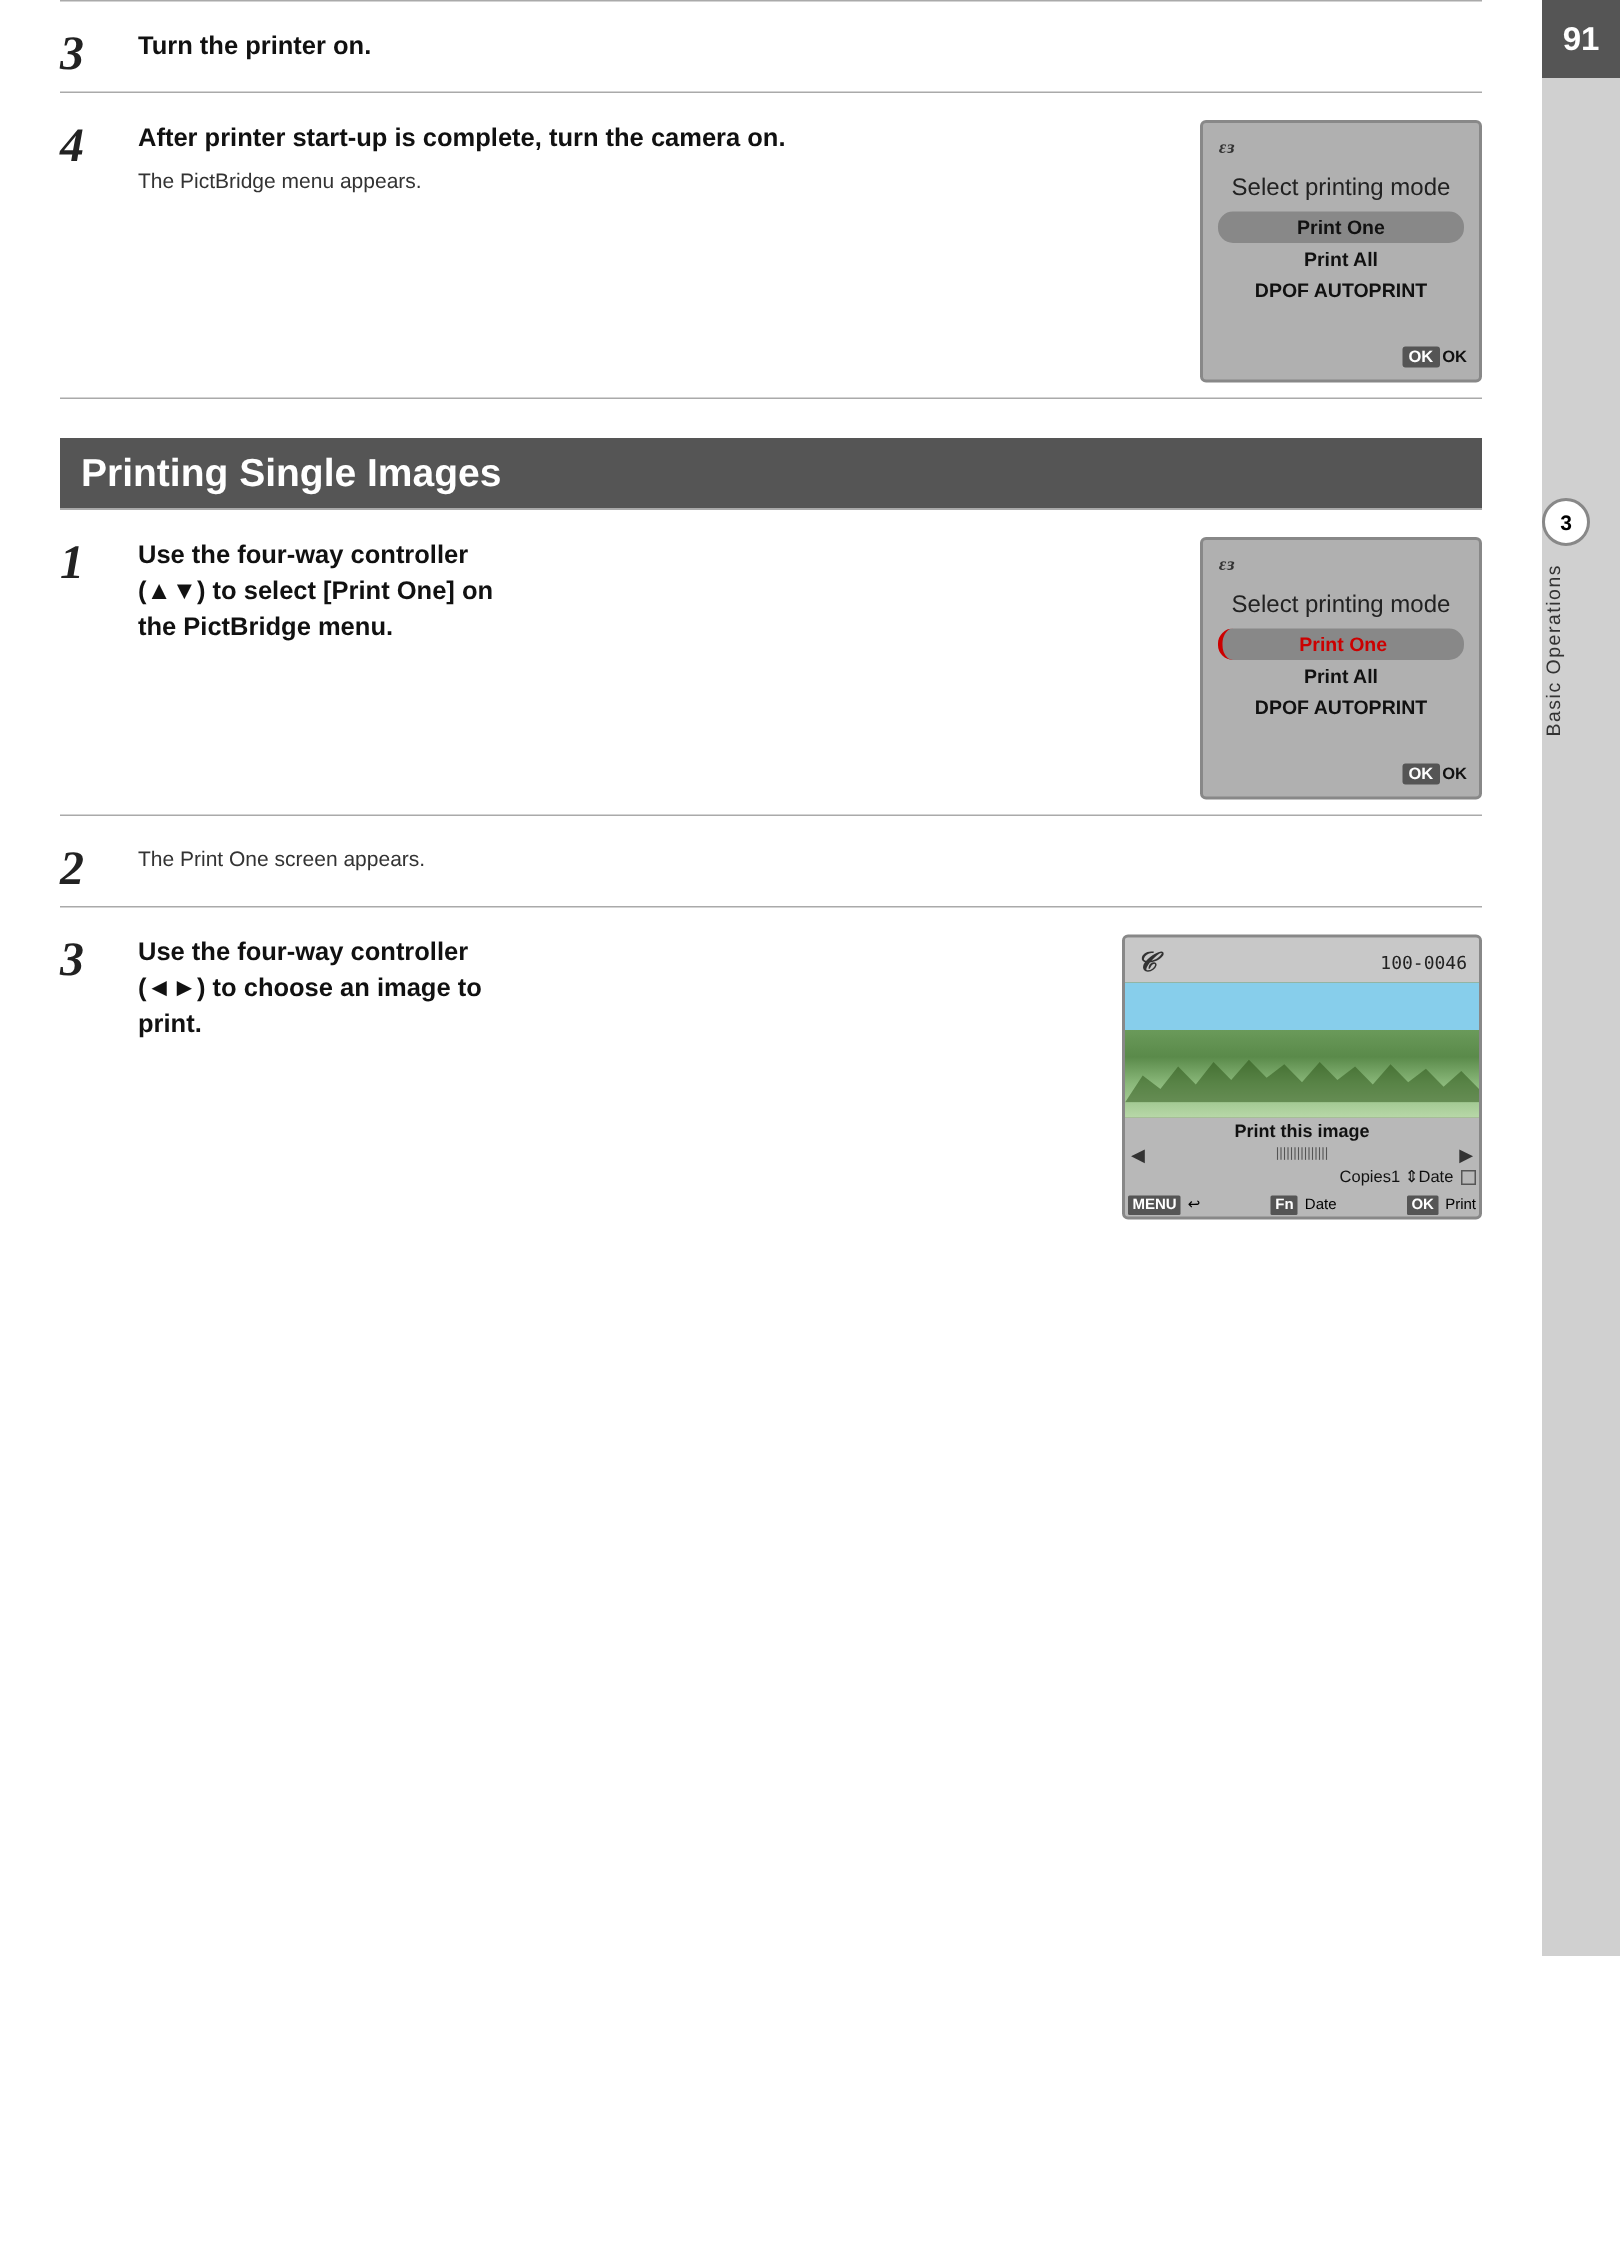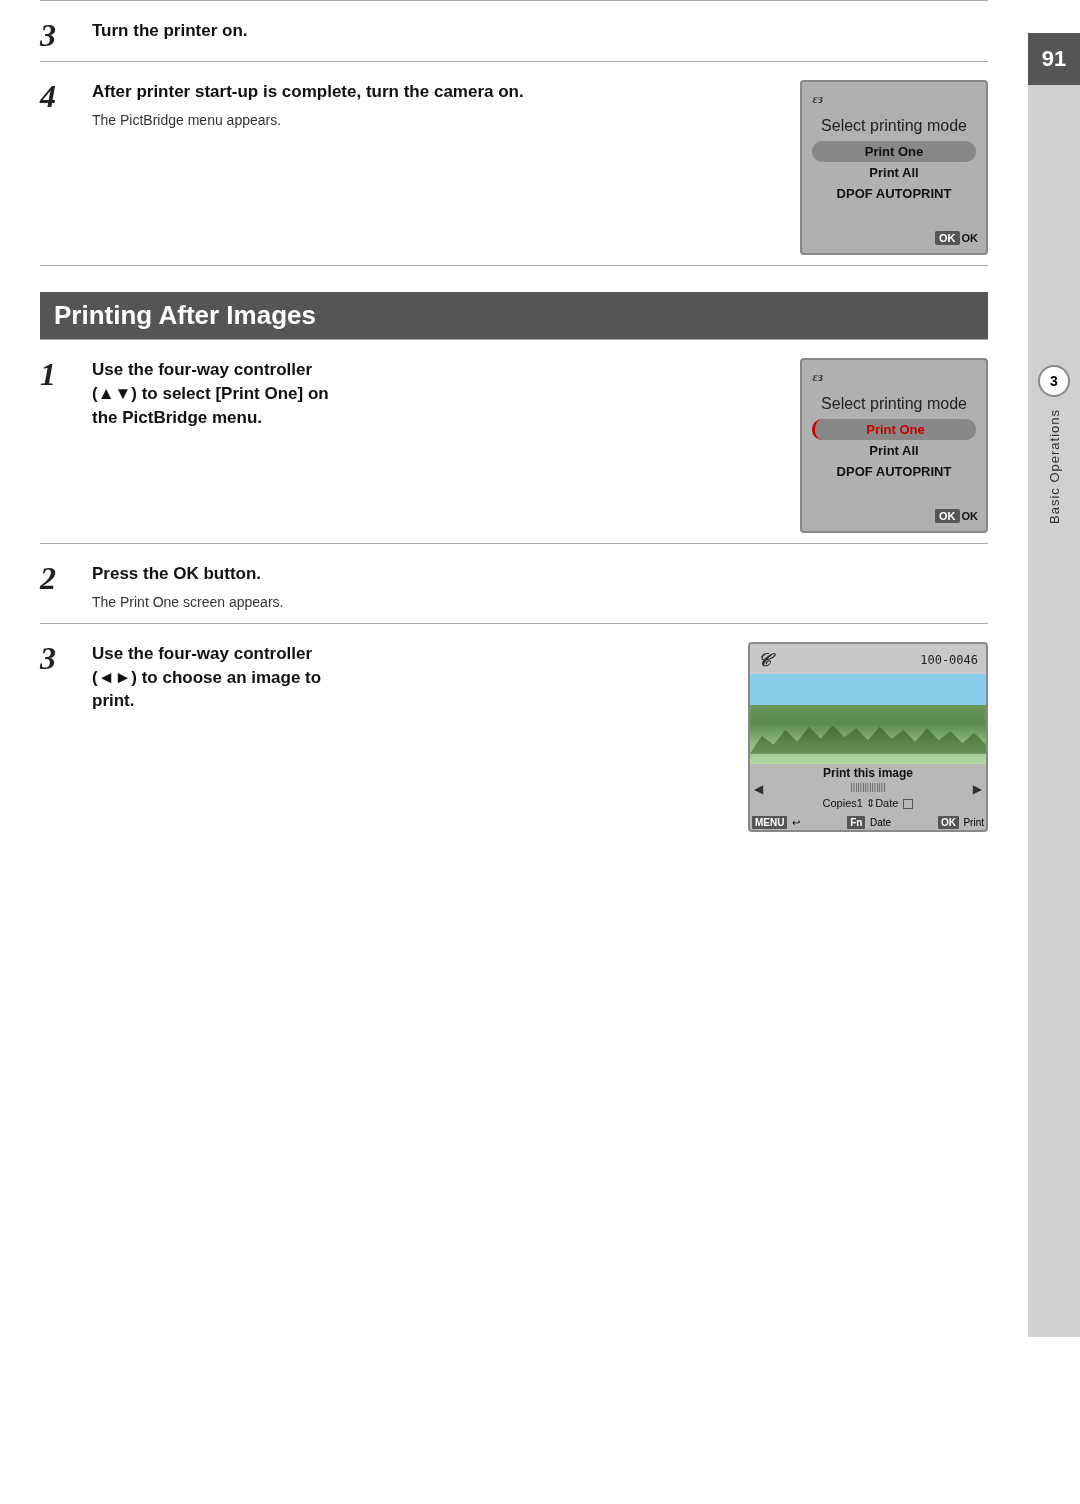--- a/index.html
+++ b/index.html
@@ -15,22 +15,20 @@
     
     .sidebar {
       position: absolute;
       right: 0;
       top: 0;
       width: 52px;
       height: 1304px;
       background: #d0d0d0;
       display: flex;
       flex-direction: column;
-      align-items: center;
-      margin-top: 33px;
     }
     .page-number-box {
       width: 52px;
       height: 52px;
       background: #555;
       color: white;
       display: flex;
       align-items: center;
       justify-content: center;
       font-size: 22px;
@@ -251,21 +249,21 @@
     }
     .screen-print-this {
       font-size: 12px;
       font-weight: bold;
       color: #111;
       text-align: center;
       padding: 2px 0;
     }
     .screen-copies-row {
       display: flex;
-      justify-content: center;
+      justify-content: flex-end;
       align-items: center;
       font-size: 11px;
       color: #111;
       padding: 1px 2px;
     }
     .screen-arrows {
       display: flex;
       justify-content: space-between;
       font-size: 12px;
       color: #333;
@@ -328,21 +326,21 @@
         <div class="ok-bar">
           <span class="ok-box">OK</span>
           <span class="ok-text">OK</span>
         </div>
       </div>
     </div>
   </div>
 
 
   <div style="border-top: 1.5px solid #aaa; padding-top: 8px;">
-    <span class="section-heading">Printing After Images</span>
+    <span class="section-heading">Printing Single Images</span>
   </div>
 
   <div class="step">
     <div class="step-number">1</div>
     <div class="step-content">
       <div class="step-title">
         Use the four-way controller<br>
         (▲▼) to select [Print One] on<br>
         the PictBridge menu.
       </div>
@@ -359,23 +357,20 @@
           <span class="ok-box">OK</span>
           <span class="ok-text">OK</span>
         </div>
       </div>
     </div>
   </div>
 
   <div class="step">
     <div class="step-number">2</div>
     <div class="step-content">
-      <div class="step-title">
-        Press the <strong>OK</strong> button.
-      </div>
       <div class="step-body">The Print One screen appears.</div>
     </div>
   </div>
 
   <div class="step">
     <div class="step-number">3</div>
     <div class="step-content">
       <div class="step-title">
         Use the four-way controller<br>
         (◄►) to choose an image to<br>

